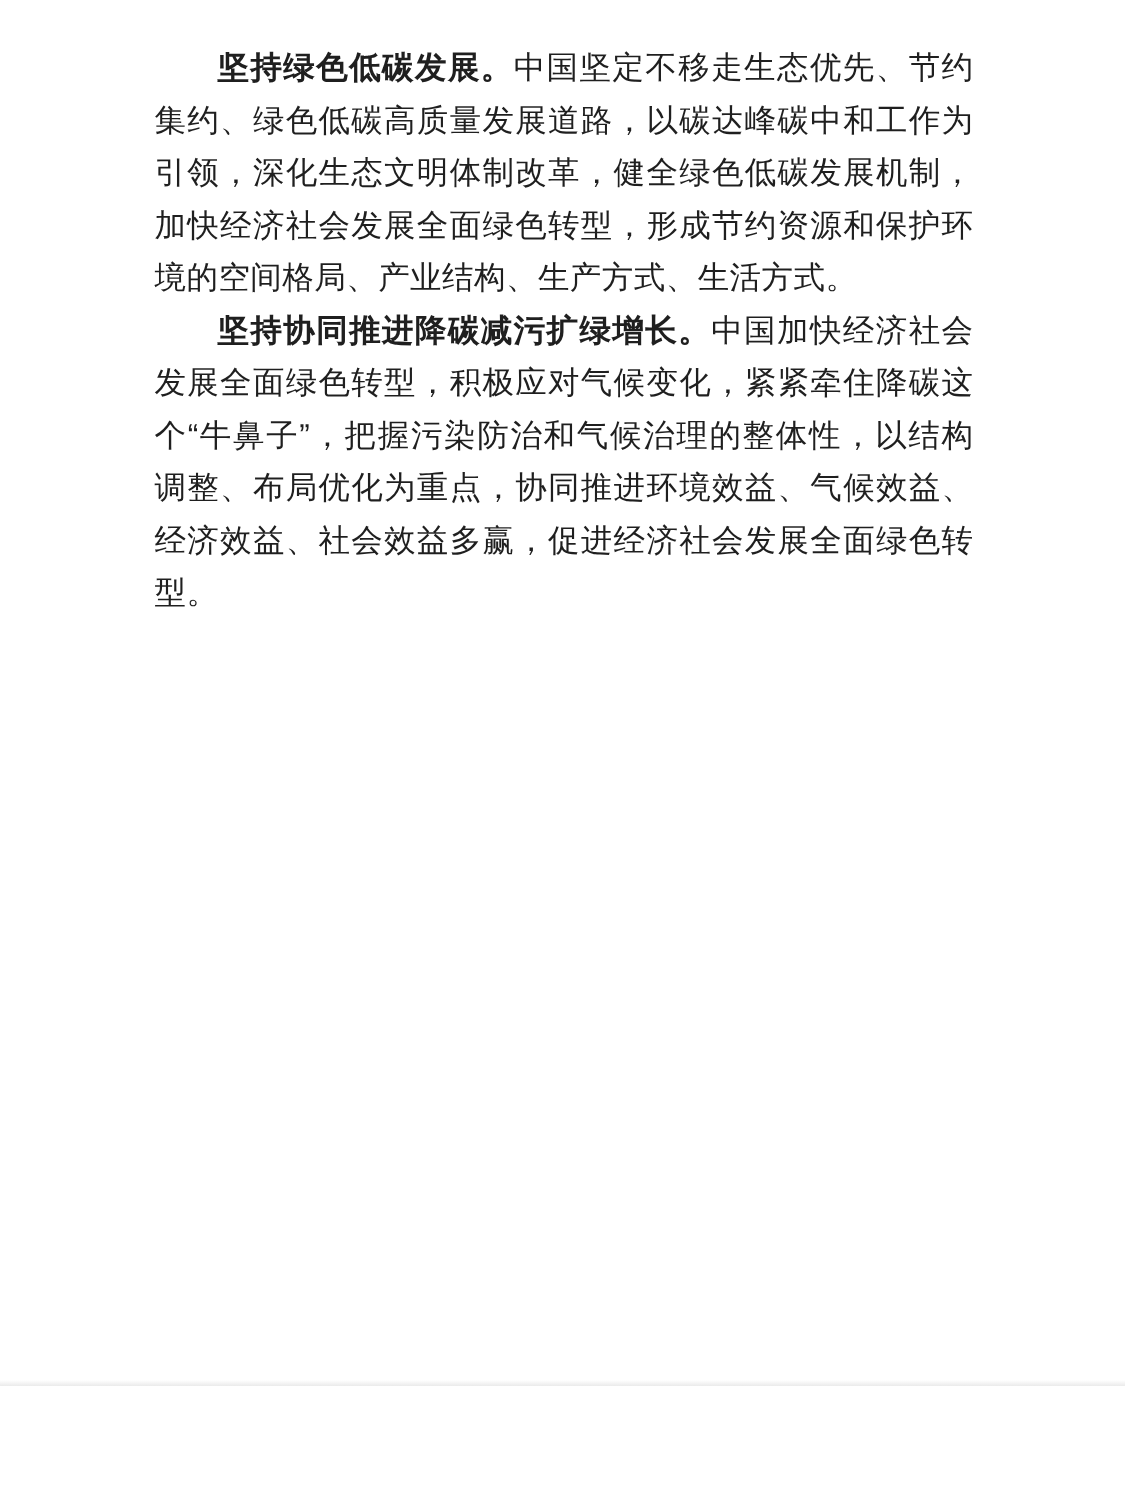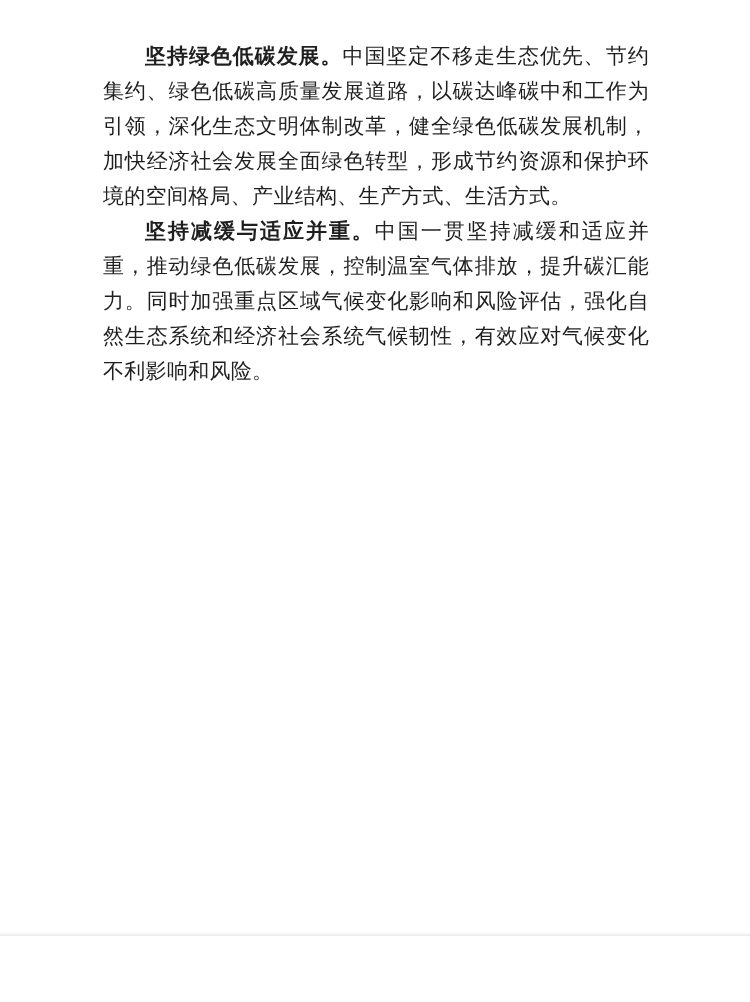--- a/index.html
+++ b/index.html
@@ -6,23 +6,22 @@
     margin: 0;
     padding: 0;
     background: #ffffff;
   }
   .page {
     position: relative;
     width: 750px;
     height: 924px;
     background: #ffffff;
     overflow: hidden;
-    font-family: Liberation Mono, monospace;
+    font-family: Liberation Sans, sans-serif;
     color: #1f1f1f;
-    margin-top: 12px;
   }
   .content {
     position: absolute;
     top: 28px;
     left: 103px;
     width: 546px;
   }
   .para {
     margin: 0;
     font-size: 21px;
@@ -55,17 +54,17 @@
     height: 4px;
     background: linear-gradient(to bottom, rgba(255,255,255,0), rgba(210,210,210,0.45));
   }
 </style>
 </head>
 <body>
 
 <div class="page">
   <div class="content">
     <p class="para"><b class="lead">坚持绿色低碳发展。</b><span>中国坚定不移走生态优先、节约集约、绿色低碳高质量发展道路，以碳达峰碳中和工作为引领，深化生态文明体制改革，健全绿色低碳发展机制，加快经济社会发展全面绿色转型，形成节约资源和保护环境的空间格局、产业结构、生产方式、生活方式。</span></p>
-    <p class="para"><b class="lead">坚持减缓与适应并重。</b><span>中国一贯坚持减缓和适应并重，推动绿色低碳发展，控制温室气体排放，提升碳汇能力。同时加强重点区域气候变化影响和风险评估，强化自然生态系统和经济社会系统气候韧性，有效应对气候变化不利影响和风险。</span></p>
+    <p class="para"><b class="lead">坚持协同推进降碳减污扩绿增长。</b><span>中国加快经济社会发展全面绿色转型，积极应对气候变化，紧紧牵住降碳这个“牛鼻子”，把握污染防治和气候治理的整体性，以结构调整、布局优化为重点，协同推进环境效益、气候效益、经济效益、社会效益多赢，促进经济社会发展全面绿色转型。</span></p>
   </div>
   <div class="pagenum">2</div>
   <div class="page-edge"></div>
 </div>
 
 </body></html>

